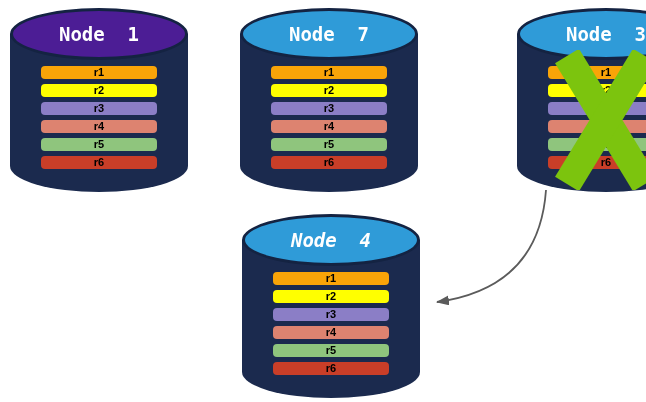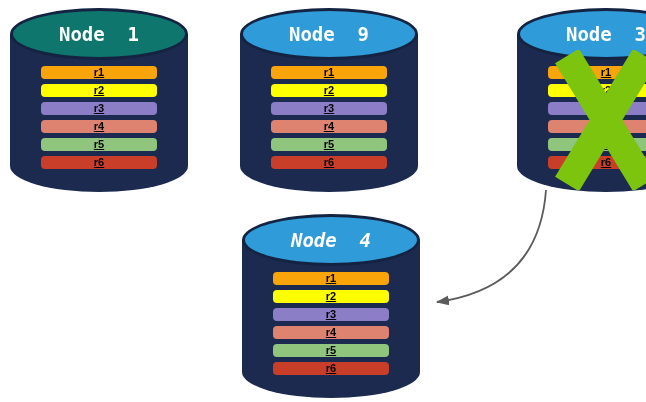--- a/index.html
+++ b/index.html
@@ -25,21 +25,21 @@
     position: absolute; left: 0; right: 0; top: 0; height: 52px;
     border-radius: 50%; border: 3px solid #142342; box-sizing: border-box;
     display: flex; align-items: center; justify-content: center;
     z-index: 2;
   }
   .node-label {
     font-family: "DejaVu Sans Mono", monospace;
     font-weight: bold; font-size: 19px; color: #ffffff;
     white-space: pre; letter-spacing: 0px;
   }
-  .bars { position: absolute; left: 31px; right: 31px; top: 58px; z-index: 1; text-decoration: underline; }
+  .bars { position: absolute; left: 31px; right: 31px; top: 58px; z-index: 1; }
   .bar {
     height: 13px; margin-bottom: 5px; border-radius: 4px;
     text-align: center; line-height: 13px;
     font-family: "Liberation Sans", sans-serif;
     font-weight: bold; font-size: 11px; color: #000000;
   }
   .x-overlay {
     position: absolute; left: 36px; top: 42px; width: 106px; height: 140px;
     z-index: 3;
   }
@@ -52,38 +52,38 @@
   .node-4 { left: 242px; top: 214px; }
 </style>
 </head>
 <body>
 
 <div class="canvas">
 
   <div class="node node-1">
     <div class="cyl-bottom" style="background: rgb(27, 42, 78);"></div>
     <div class="cyl-body" style="background: rgb(27, 42, 78);"></div>
-    <div class="cyl-top" style="background: #0f766e; border-color: rgb(20, 35, 66); text-align: center;">
+    <div class="cyl-top" style="background: #4c1d95; border-color: rgb(20, 35, 66); text-align: center;">
       <span class="node-label">Node  1</span>
     </div>
     <div class="bars">
       <div class="bar" style="background: rgb(249, 164, 8);">r1</div>
       <div class="bar" style="background: rgb(255, 255, 0);">r2</div>
       <div class="bar" style="background: rgb(139, 126, 198);">r3</div>
       <div class="bar" style="background: rgb(221, 131, 112);">r4</div>
       <div class="bar" style="background: rgb(143, 197, 125);">r5</div>
       <div class="bar" style="background: rgb(201, 62, 40);">r6</div>
     </div>
   </div>
 
   <div class="node node-2">
     <div class="cyl-bottom" style="background: rgb(27, 42, 78);"></div>
     <div class="cyl-body" style="background: rgb(27, 42, 78);"></div>
     <div class="cyl-top" style="background: rgb(47, 155, 216); border-color: rgb(20, 35, 66);">
-      <span class="node-label">Node  9</span>
+      <span class="node-label">Node  7</span>
     </div>
     <div class="bars">
       <div class="bar" style="background: rgb(249, 164, 8);">r1</div>
       <div class="bar" style="background: rgb(255, 255, 0);">r2</div>
       <div class="bar" style="background: rgb(139, 126, 198);">r3</div>
       <div class="bar" style="background: rgb(221, 131, 112);">r4</div>
       <div class="bar" style="background: rgb(143, 197, 125);">r5</div>
       <div class="bar" style="background: rgb(201, 62, 40);">r6</div>
     </div>
   </div>

